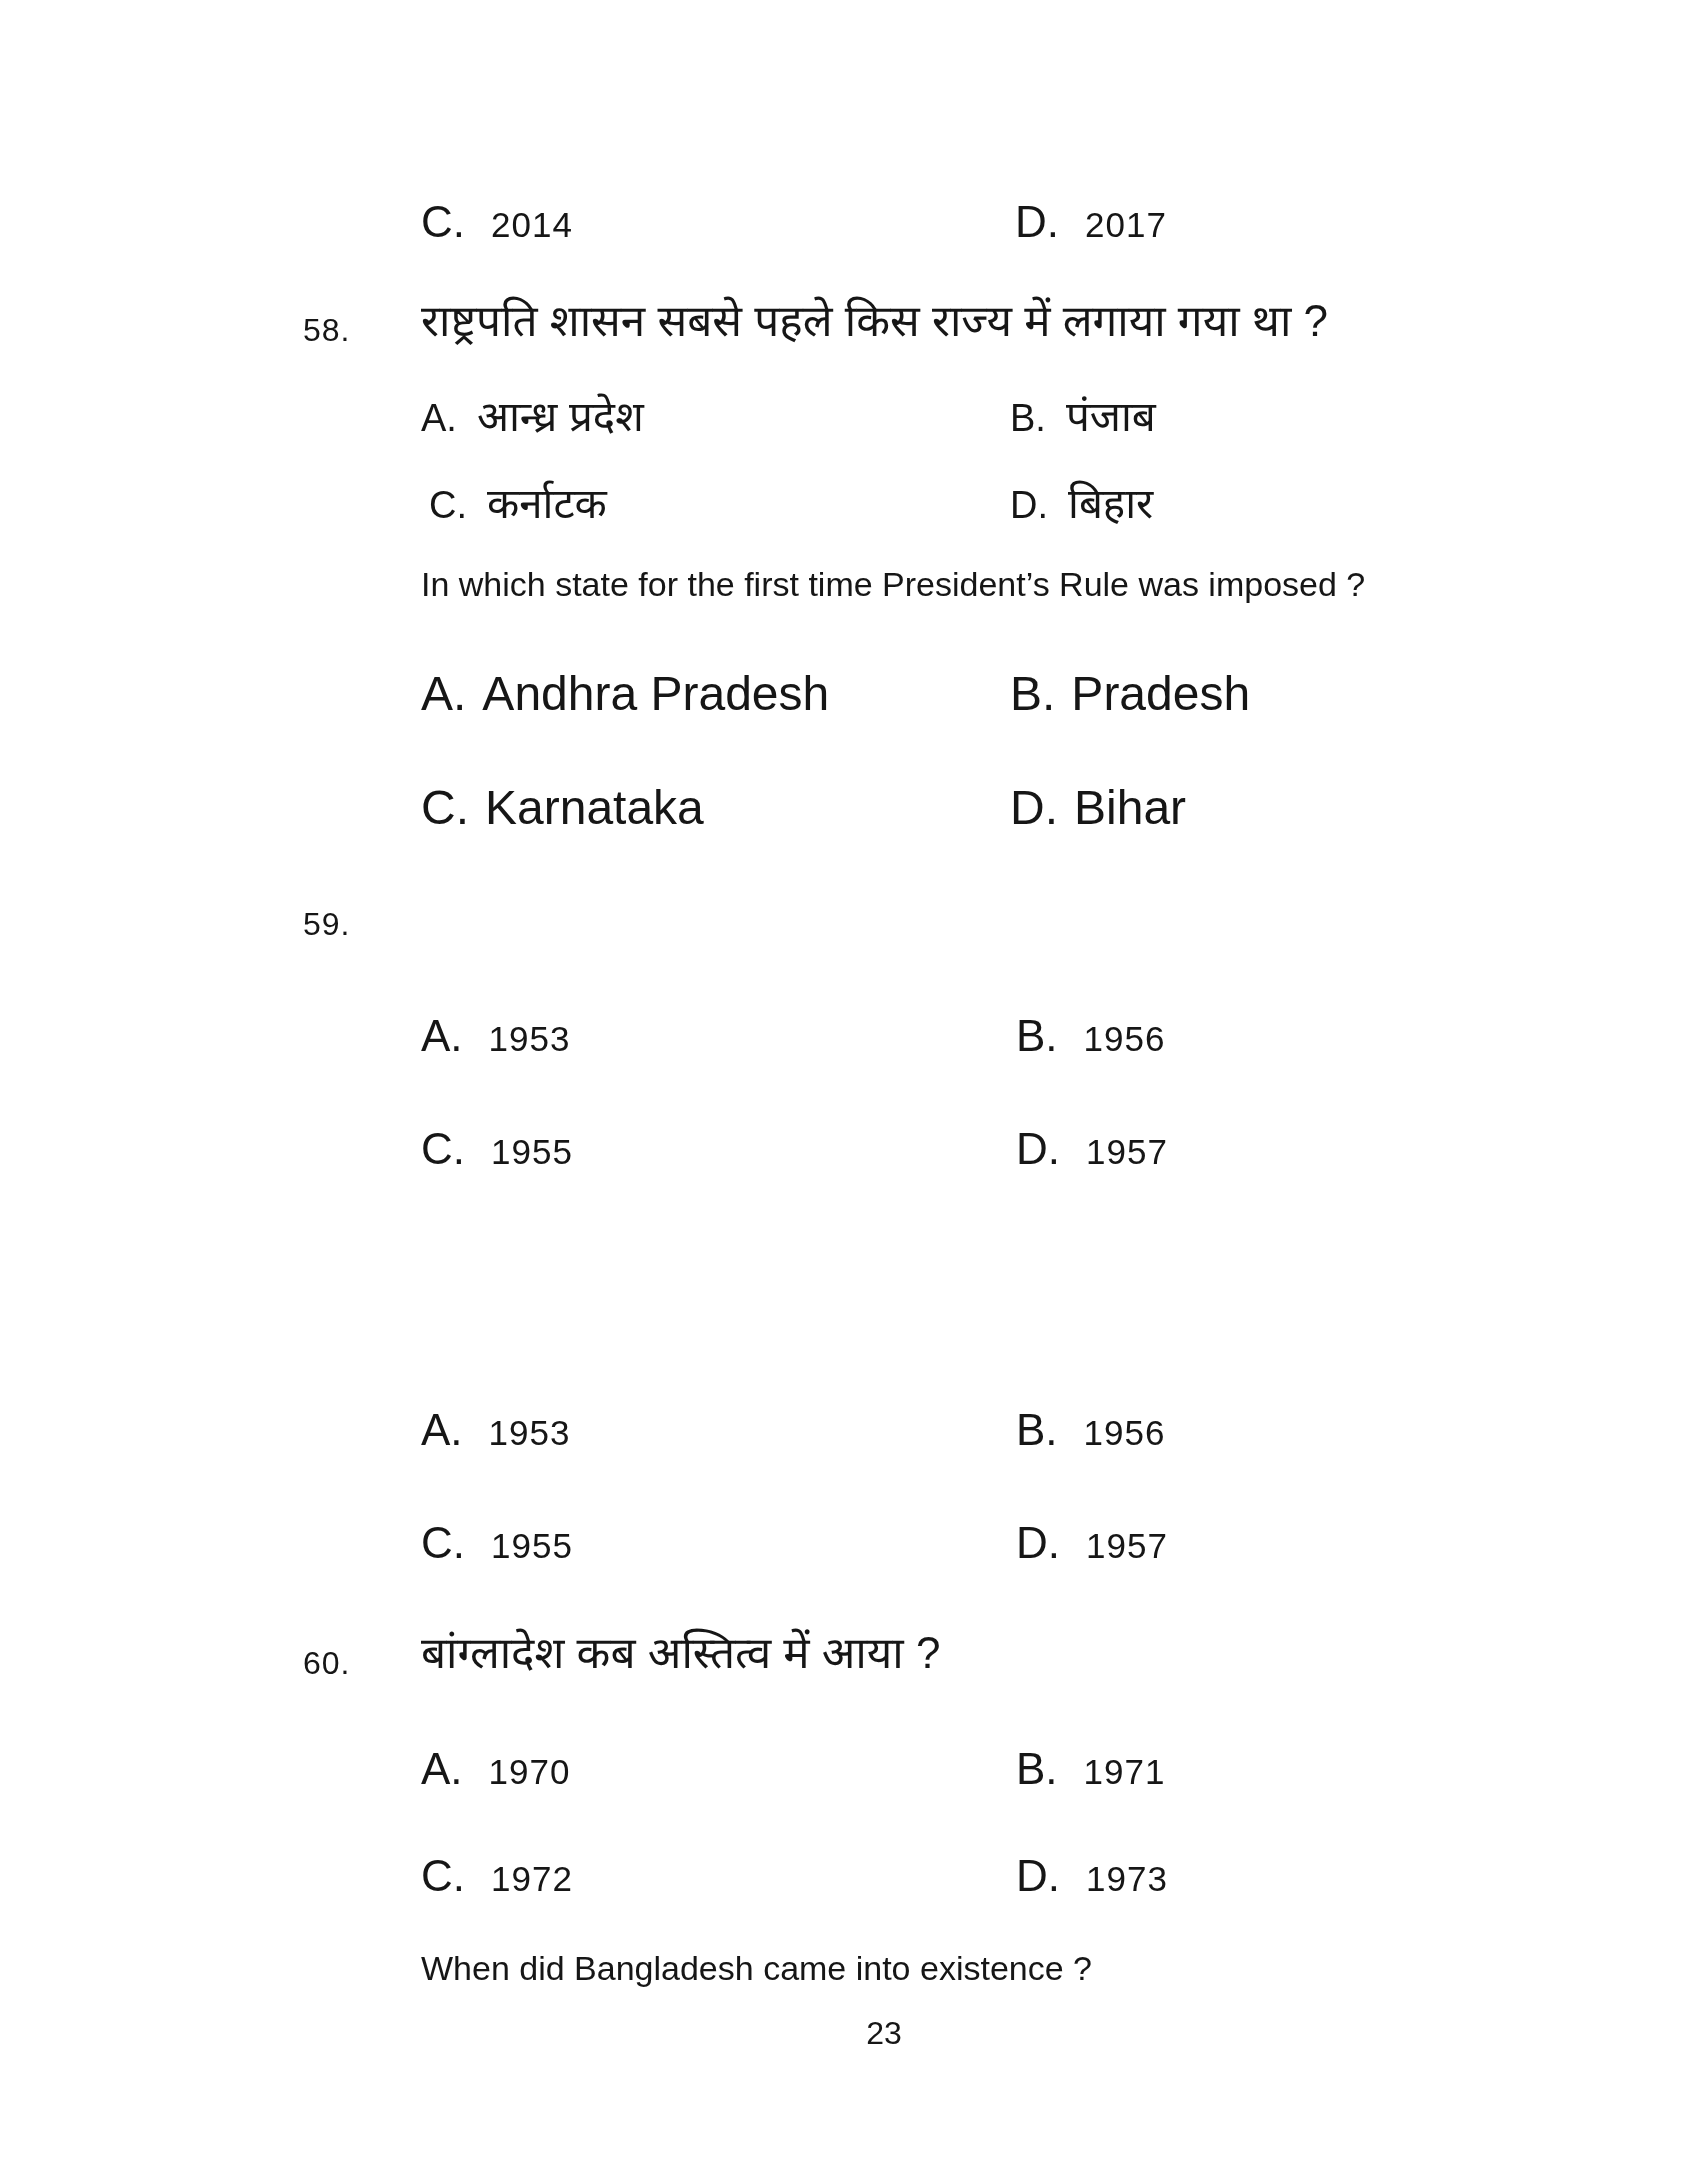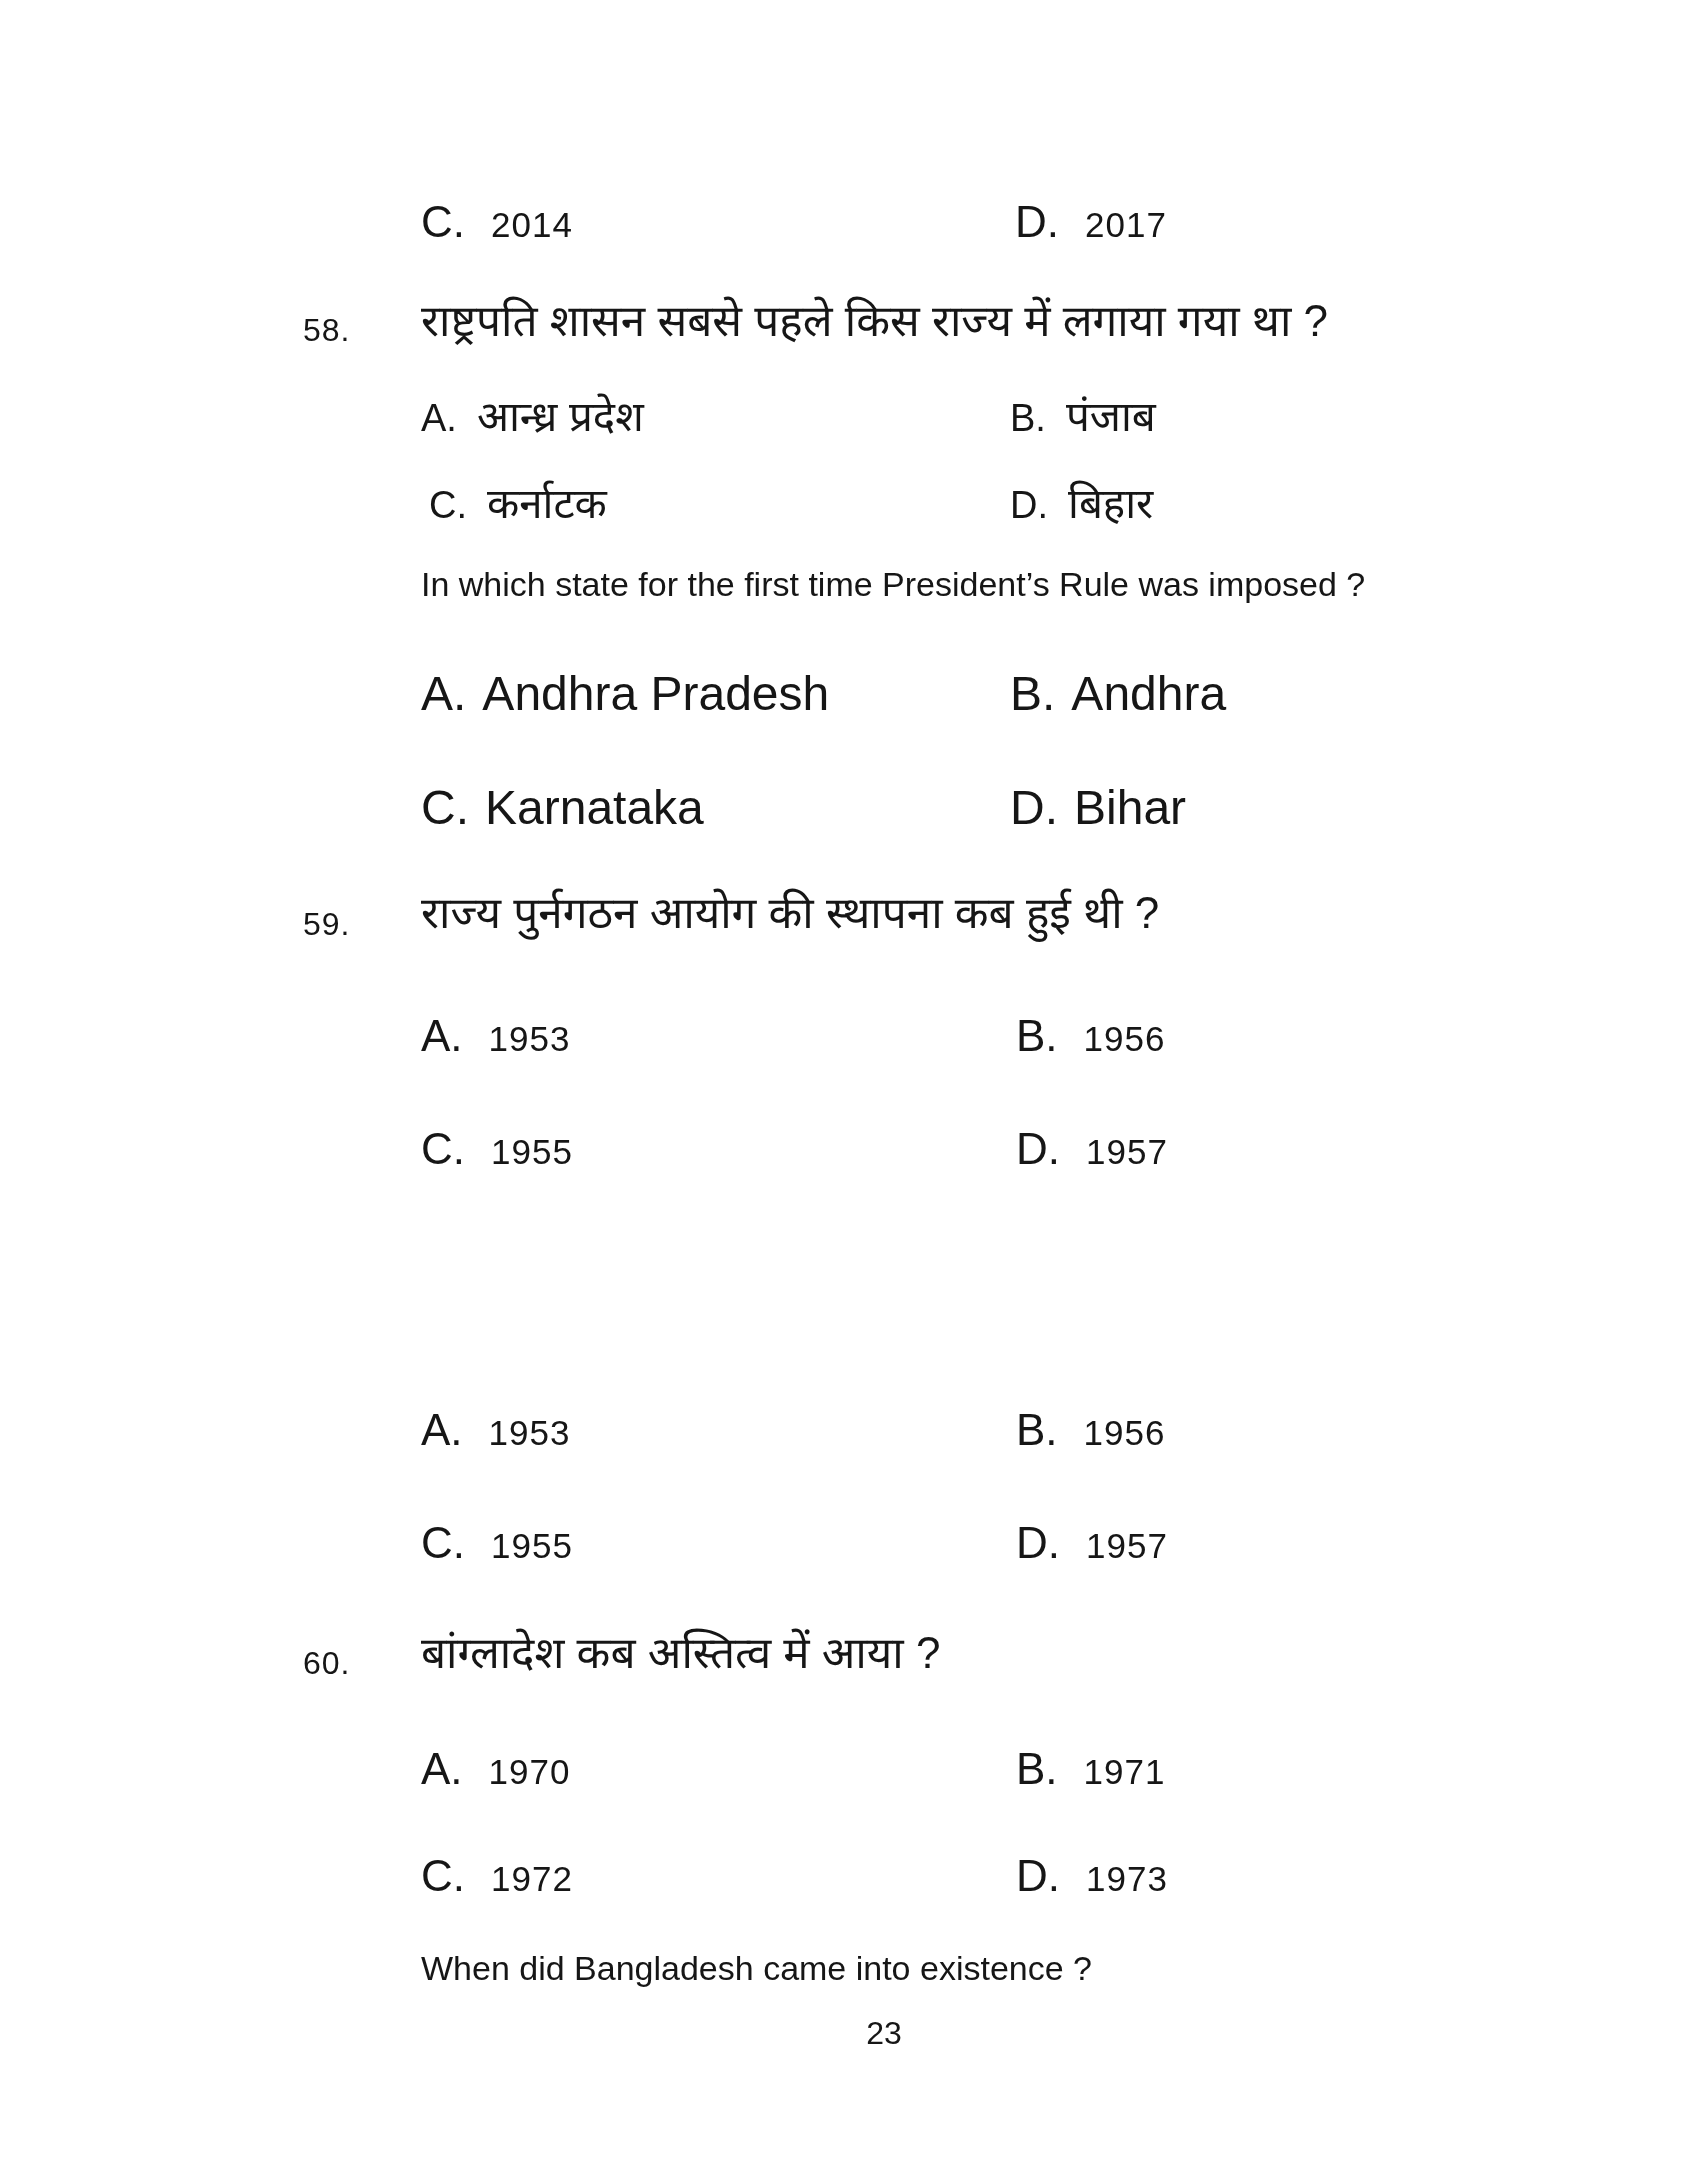--- a/index.html
+++ b/index.html
@@ -104,31 +104,30 @@
   <div class="abs hi-opt" style="top:479px; left:1010px;">
     <span class="opt-letter">D.</span><span class="opt-value">बिहार</span>
   </div>
 
   <div class="abs st-opt" style="top:665px; left:421px;">
     <span class="opt-letter">A.</span><span class="opt-value">Andhra Pradesh</span>
   </div>
 
   <div class="abs en-q" style="top:564px; left:421px;">In which state for the first time President’s Rule was imposed ?</div>
   <div class="abs st-opt" style="top:665px; left:1010px;">
-    <span class="opt-letter">B.</span><span class="opt-value">Andhra</span>
+    <span class="opt-letter">B.</span><span class="opt-value">Pradesh</span>
   </div>
   <div class="abs st-opt" style="top:779px; left:421px;">
     <span class="opt-letter">C.</span><span class="opt-value">Karnataka</span>
   </div>
   <div class="abs st-opt" style="top:779px; left:1010px;">
     <span class="opt-letter">D.</span><span class="opt-value">Bihar</span>
   </div>
 
   <div class="abs qnum" style="top:905px; left:303px;">59.</div>
-  <div class="abs hi-q" style="top:887px; left:421px;">राज्य पुर्नगठन आयोग की स्थापना कब हुई थी ?</div>
 
   <div class="abs yr-opt" style="top:1010px; left:421px;">
     <span class="opt-letter">A.</span><span class="opt-value">1953</span>
   </div>
   <div class="abs yr-opt" style="top:1010px; left:1016px;">
     <span class="opt-letter">B.</span><span class="opt-value">1956</span>
   </div>
   <div class="abs yr-opt" style="top:1123px; left:421px;">
     <span class="opt-letter">C.</span><span class="opt-value">1955</span>
   </div>

